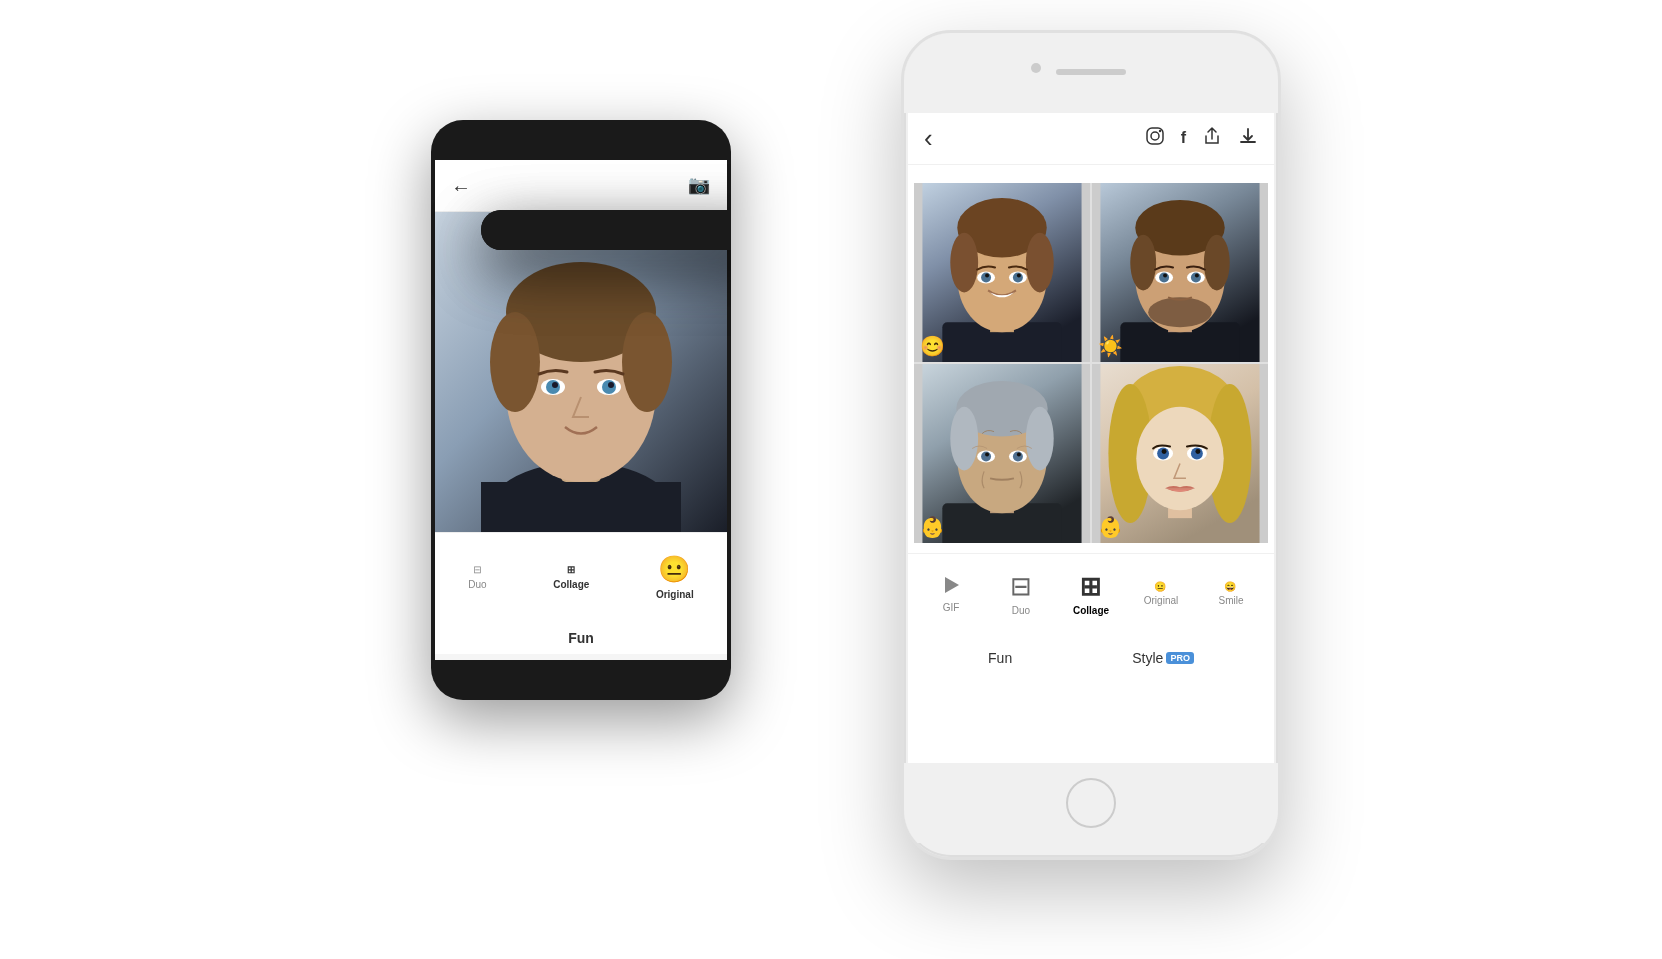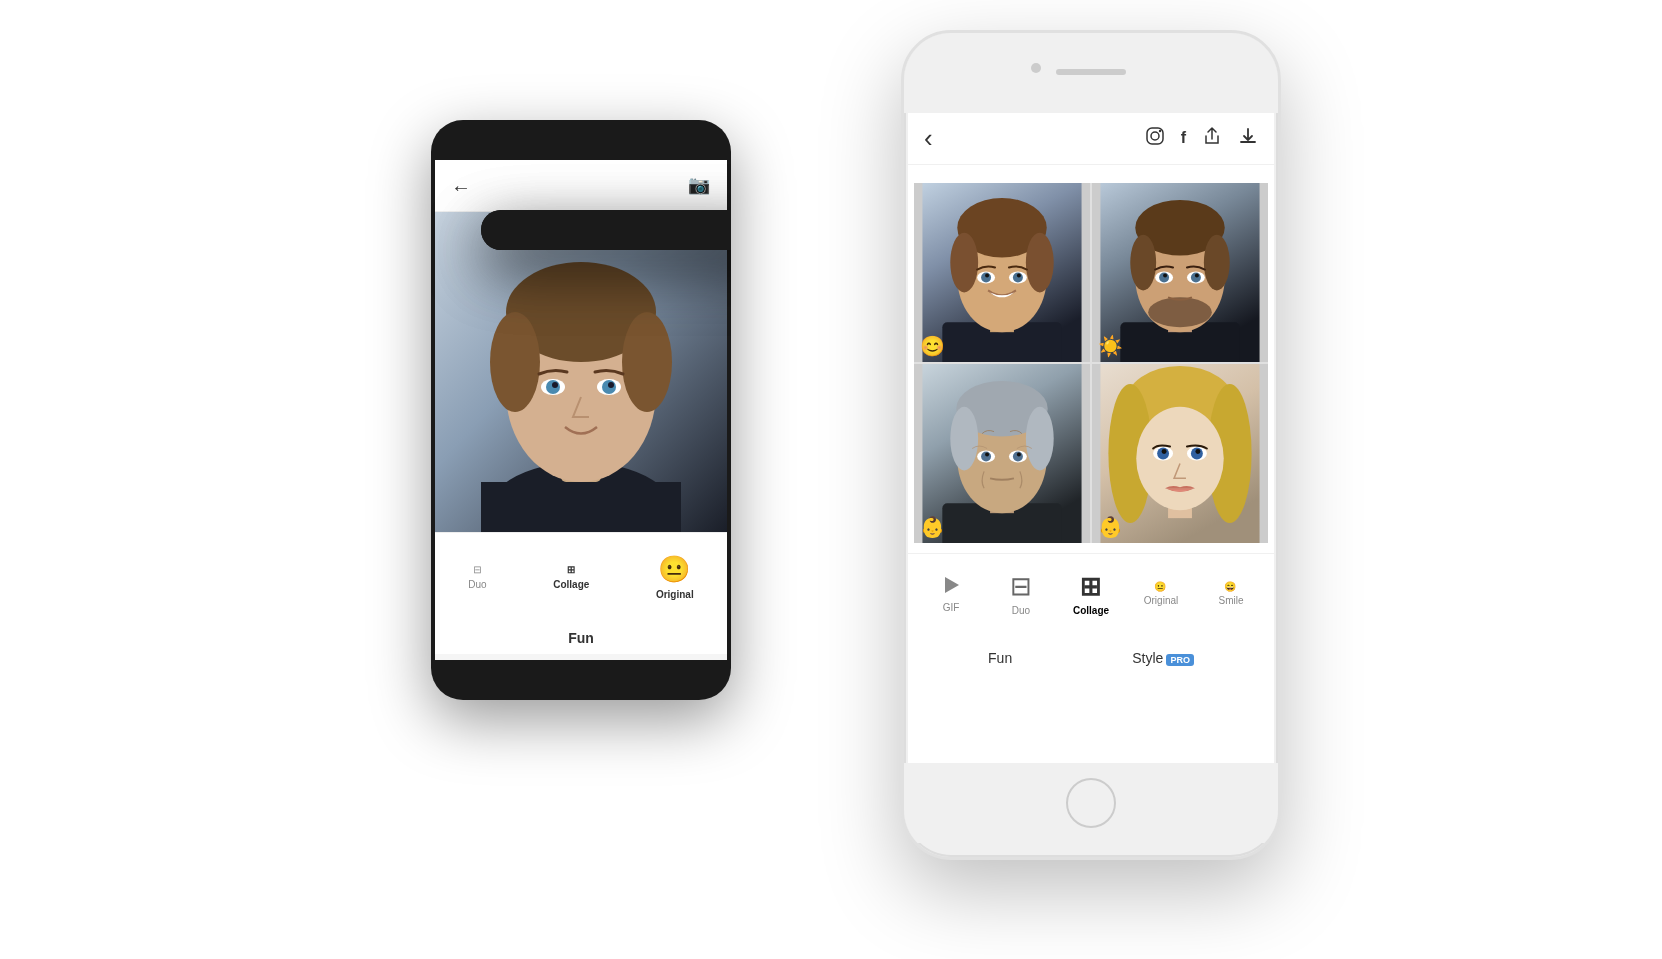--- a/index.html
+++ b/index.html
@@ -612,21 +612,21 @@
           <span>Original</span>
         </div>
         <div class="iphone-toolbar-item">
           <span class="iphone-toolbar-icon">😄</span>
           <span>Smile</span>
         </div>
       </div>
 
       <div class="iphone-tab-bar">
         <div class="tab-item">Fun</div>
-        <div class="tab-item" style="display:flex;align-items:flex-end;">
+        <div class="tab-item" style="display:flex;align-items:center;">
           <span>Style</span>
           <span class="pro-badge">PRO</span>
         </div>
       </div>
     </div>
 
     <div class="iphone-home-indicator">
       <div class="home-button"></div>
     </div>
   </div>

